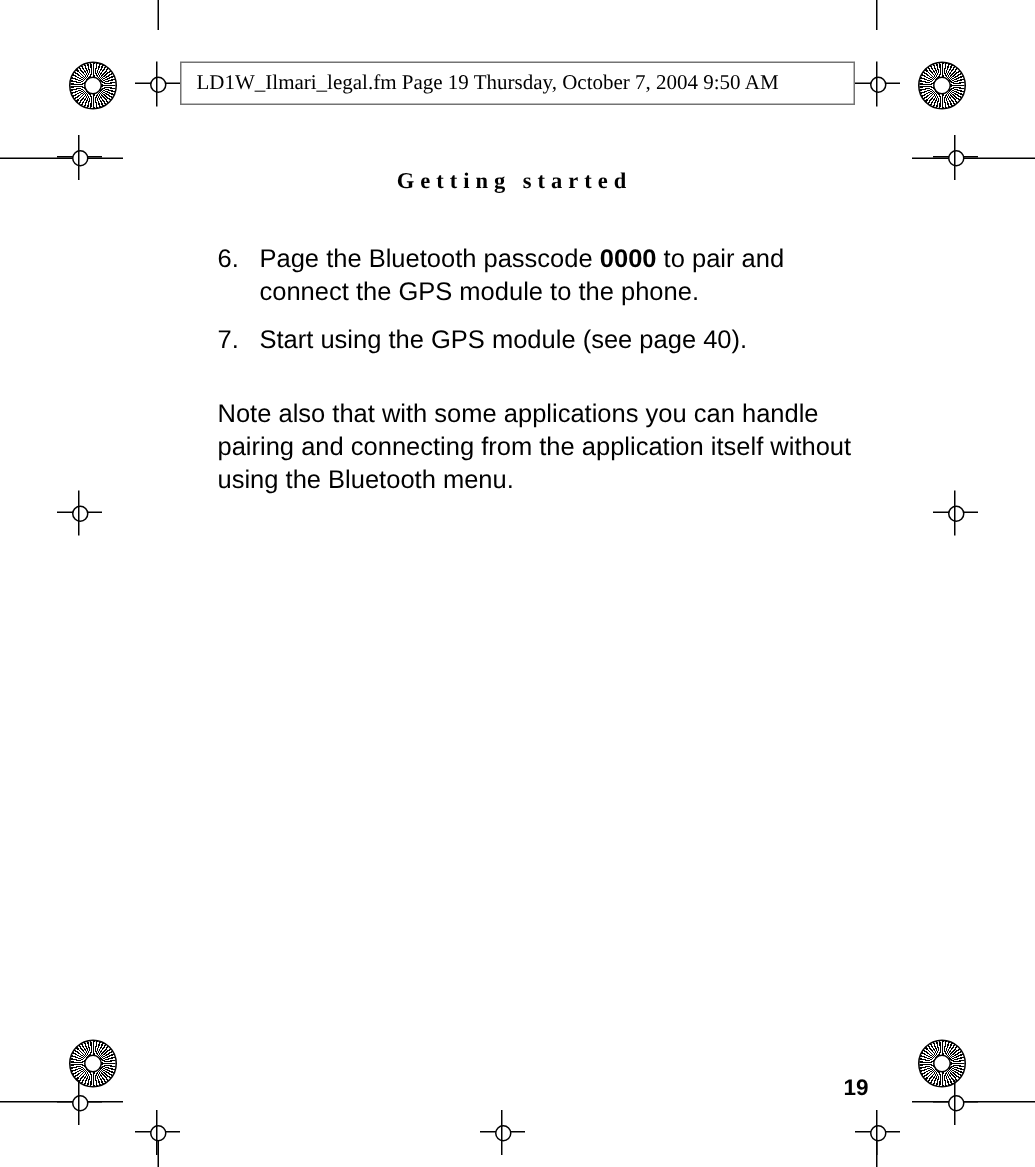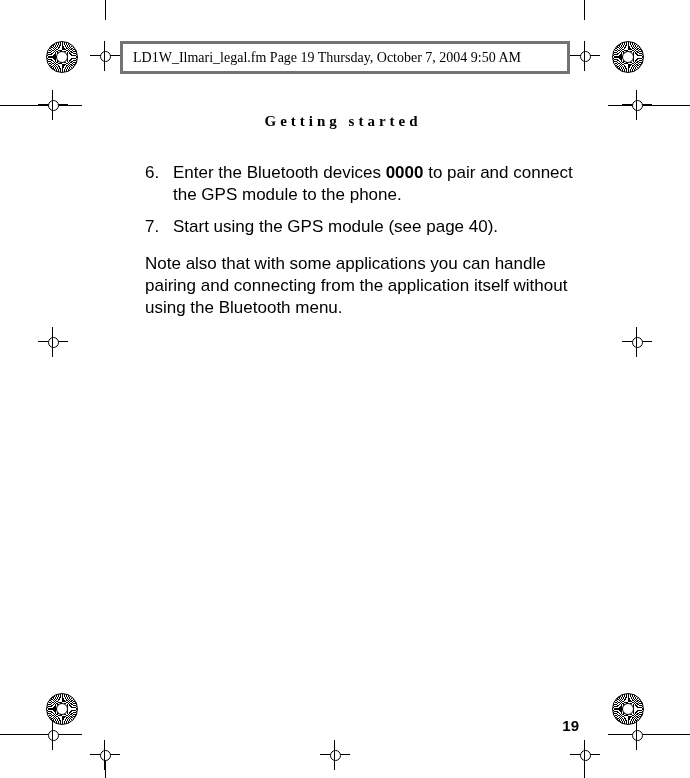--- a/index.html
+++ b/index.html
@@ -35,41 +35,41 @@
 
   .disc { position: absolute; width: 30px; height: 30px; border-radius: 50%; background:
     repeating-conic-gradient(#000 0deg 4deg, #fff 4deg 8deg);
     border: 1px solid #000;
   }
   .disc .core { position: absolute; left: 9px; top: 9px; width: 10px; height: 10px; border: 1px solid #000; border-radius: 50%; background: #fff; }
 
   
   .header-band {
     position: absolute; left: 120px; right: 120px; top: 41px; height: 27px;
-    border: 3px solid #737373; display: flex; align-items: center; padding: 0 10px;
+    border: 1px solid #737373; display: flex; align-items: center; padding: 0 10px;
     font-family: "Times New Roman", Times, serif; font-size: 14px;
     background: #fff;
     text-align: center;
   }
 
   
   .page {
     position: absolute; left: 105px; right: 105px; top: 105px; bottom: 44px;
   }
   .section-head {
     text-align: center; font-family: Georgia, "Times New Roman", serif;
     font-weight: 700; letter-spacing: 4px; font-size: 15px; margin-top: 8px;
     padding-right: 4px;
   }
   .body-text { font-size: 17px; line-height: 1.28; }
   .ol { margin-top: 32px; padding-left: 68px; }
   .li { position: relative; margin-bottom: 10px; }
   .li .num { position: absolute; left: -28px; top: 0; }
   .sub { padding-left: 68px; margin-top: 10px; }
-  .note { padding-left: 40px; margin-top: 16px; }
+  .note { padding-left: 40px; margin-top: 28px; }
   .bold { font-weight: 700; }
   .page-num { position: absolute; bottom: 0; right: 6px; font-weight: 700; font-size: 15px; }
 </style>
 </head>
 <body>
 
 <div class="line-h cm-top-h1"></div>
 <div class="line-h cm-top-h2"></div>
 <div class="line-h cm-bot-h1"></div>
 <div class="line-h cm-bot-h2"></div>
@@ -131,21 +131,21 @@
   <span>LD1W_Ilmari_legal.fm  Page 19  Thursday, October 7, 2004  9:50 AM</span>
 </div>
 
 <div class="page">
   <div class="section-head">Getting started</div>
 
   <div class="ol body-text">
     <div class="li">
       <span class="num">6.</span>
       <span>
-        <span>Enter the Bluetooth devices </span><span class="bold">0000</span><span> to pair and connect the GPS module to the phone.</span>
+        <span>Page the Bluetooth passcode </span><span class="bold">0000</span><span> to pair and connect the GPS module to the phone.</span>
       </span>
     </div>
     <div class="li">
       <span class="num">7.</span>
       <span>Start using the GPS module (see page 40).</span>
     </div>
   </div>
 
   <div class="note body-text">Note also that with some applications you can handle pairing and connecting from the application itself without using the Bluetooth menu.</div>
 

